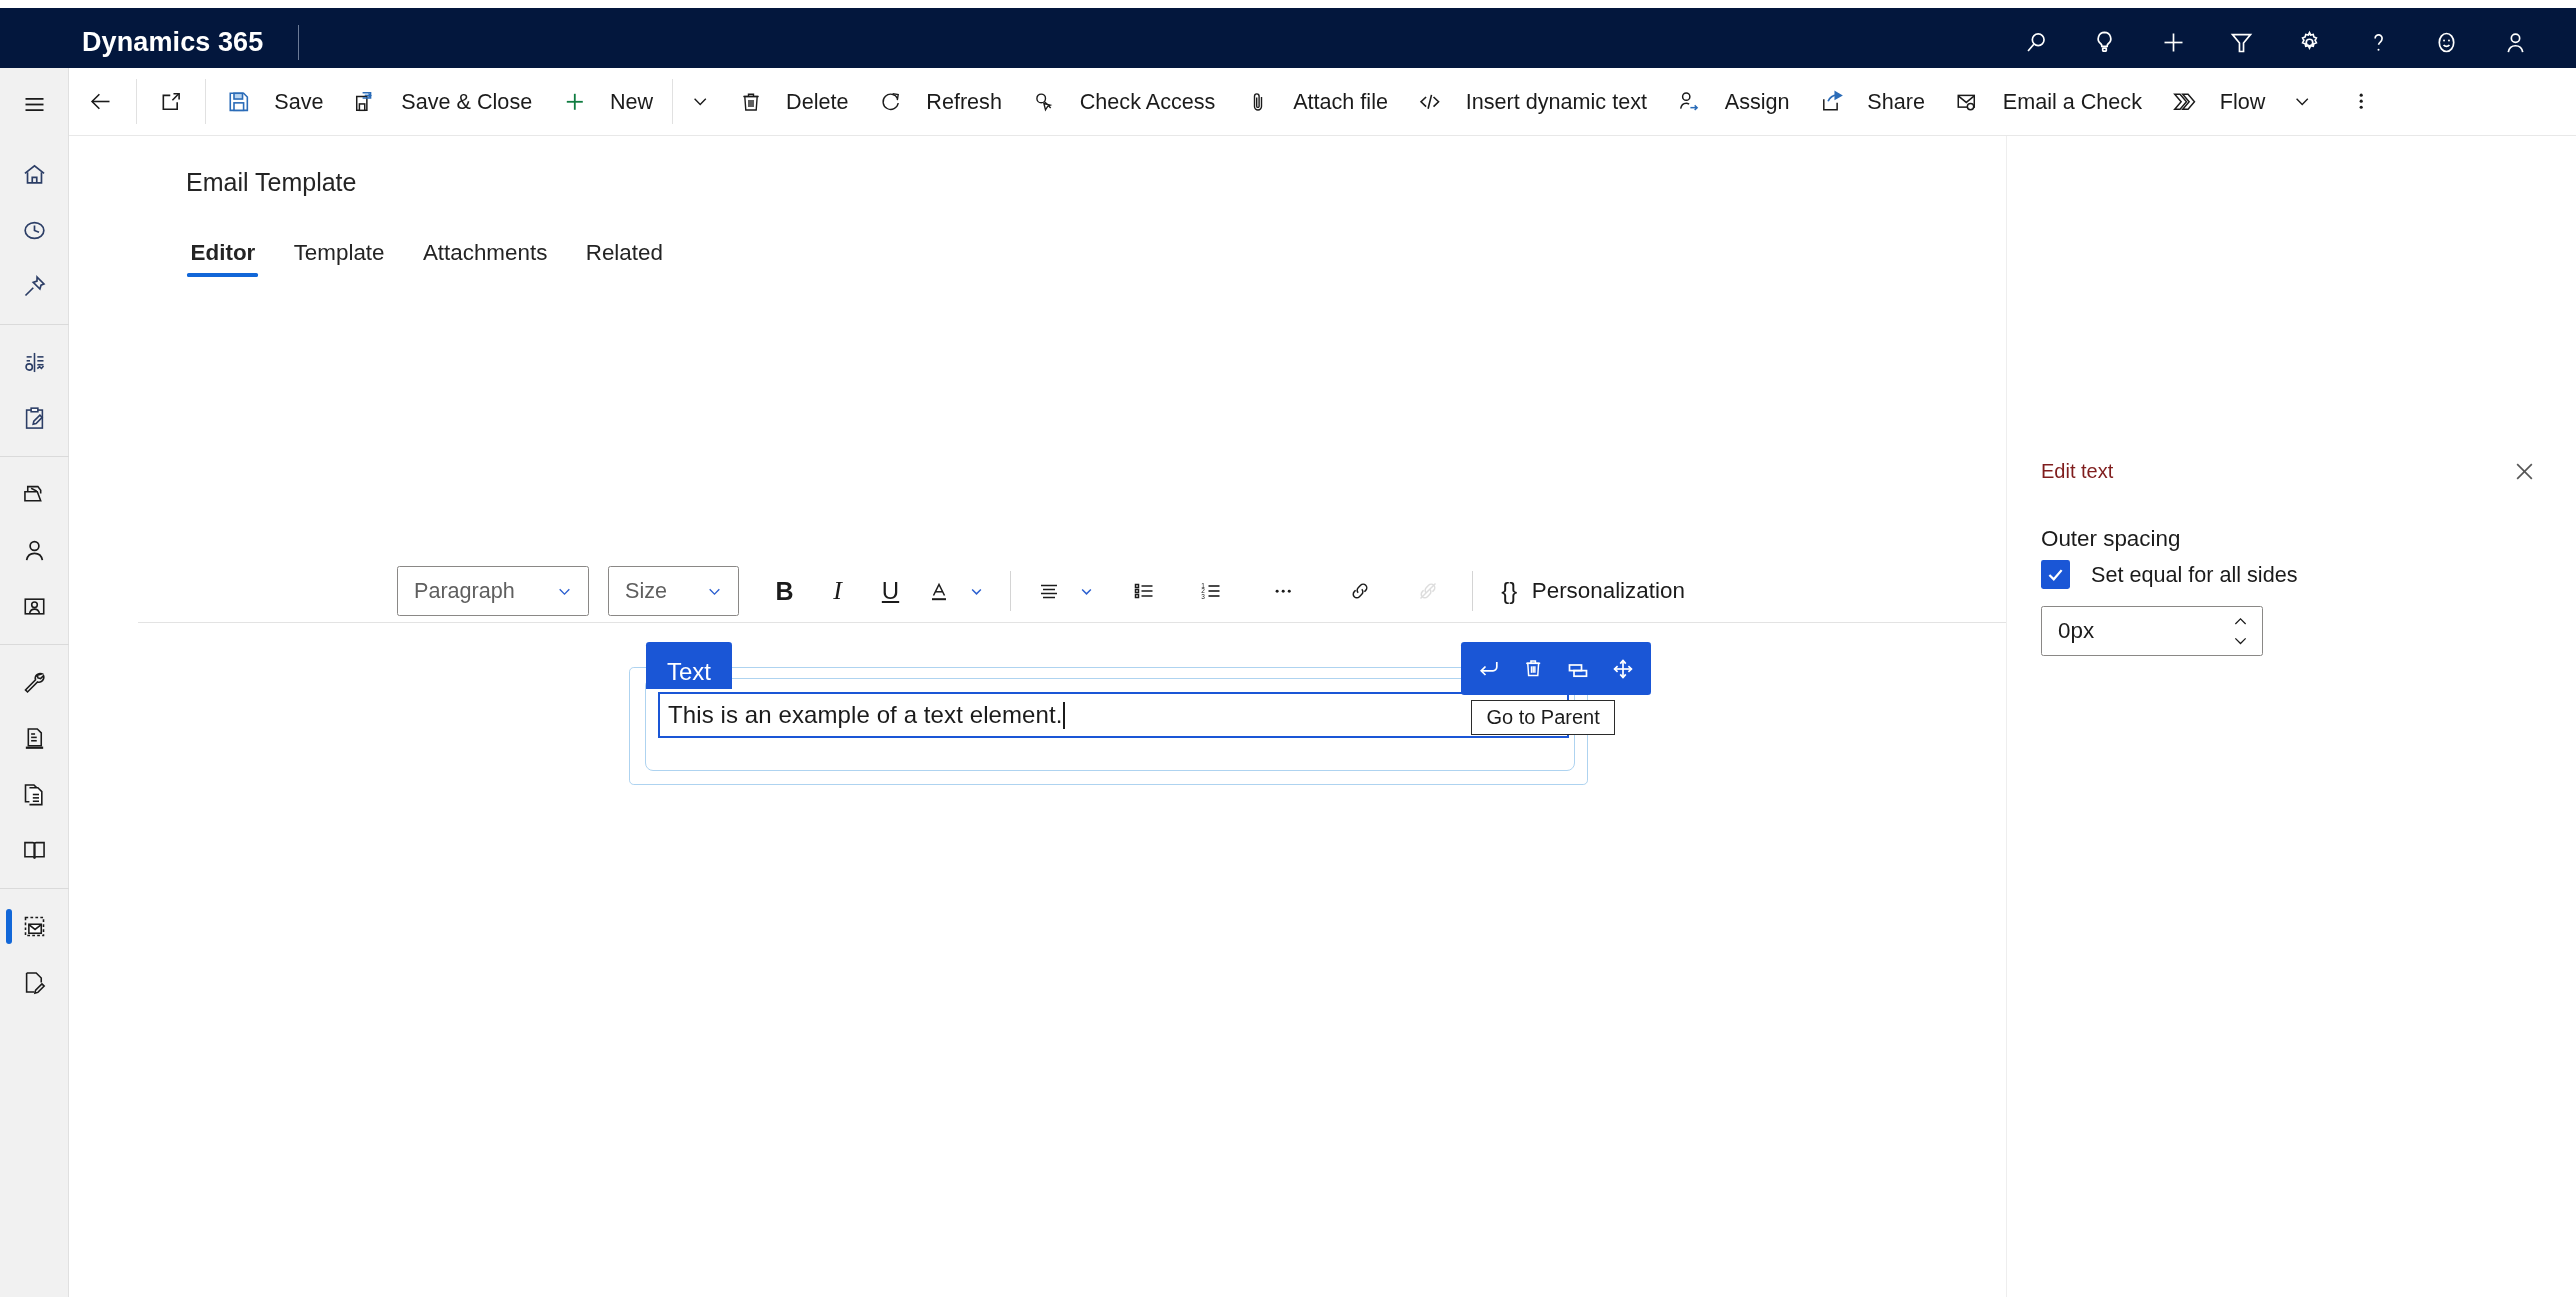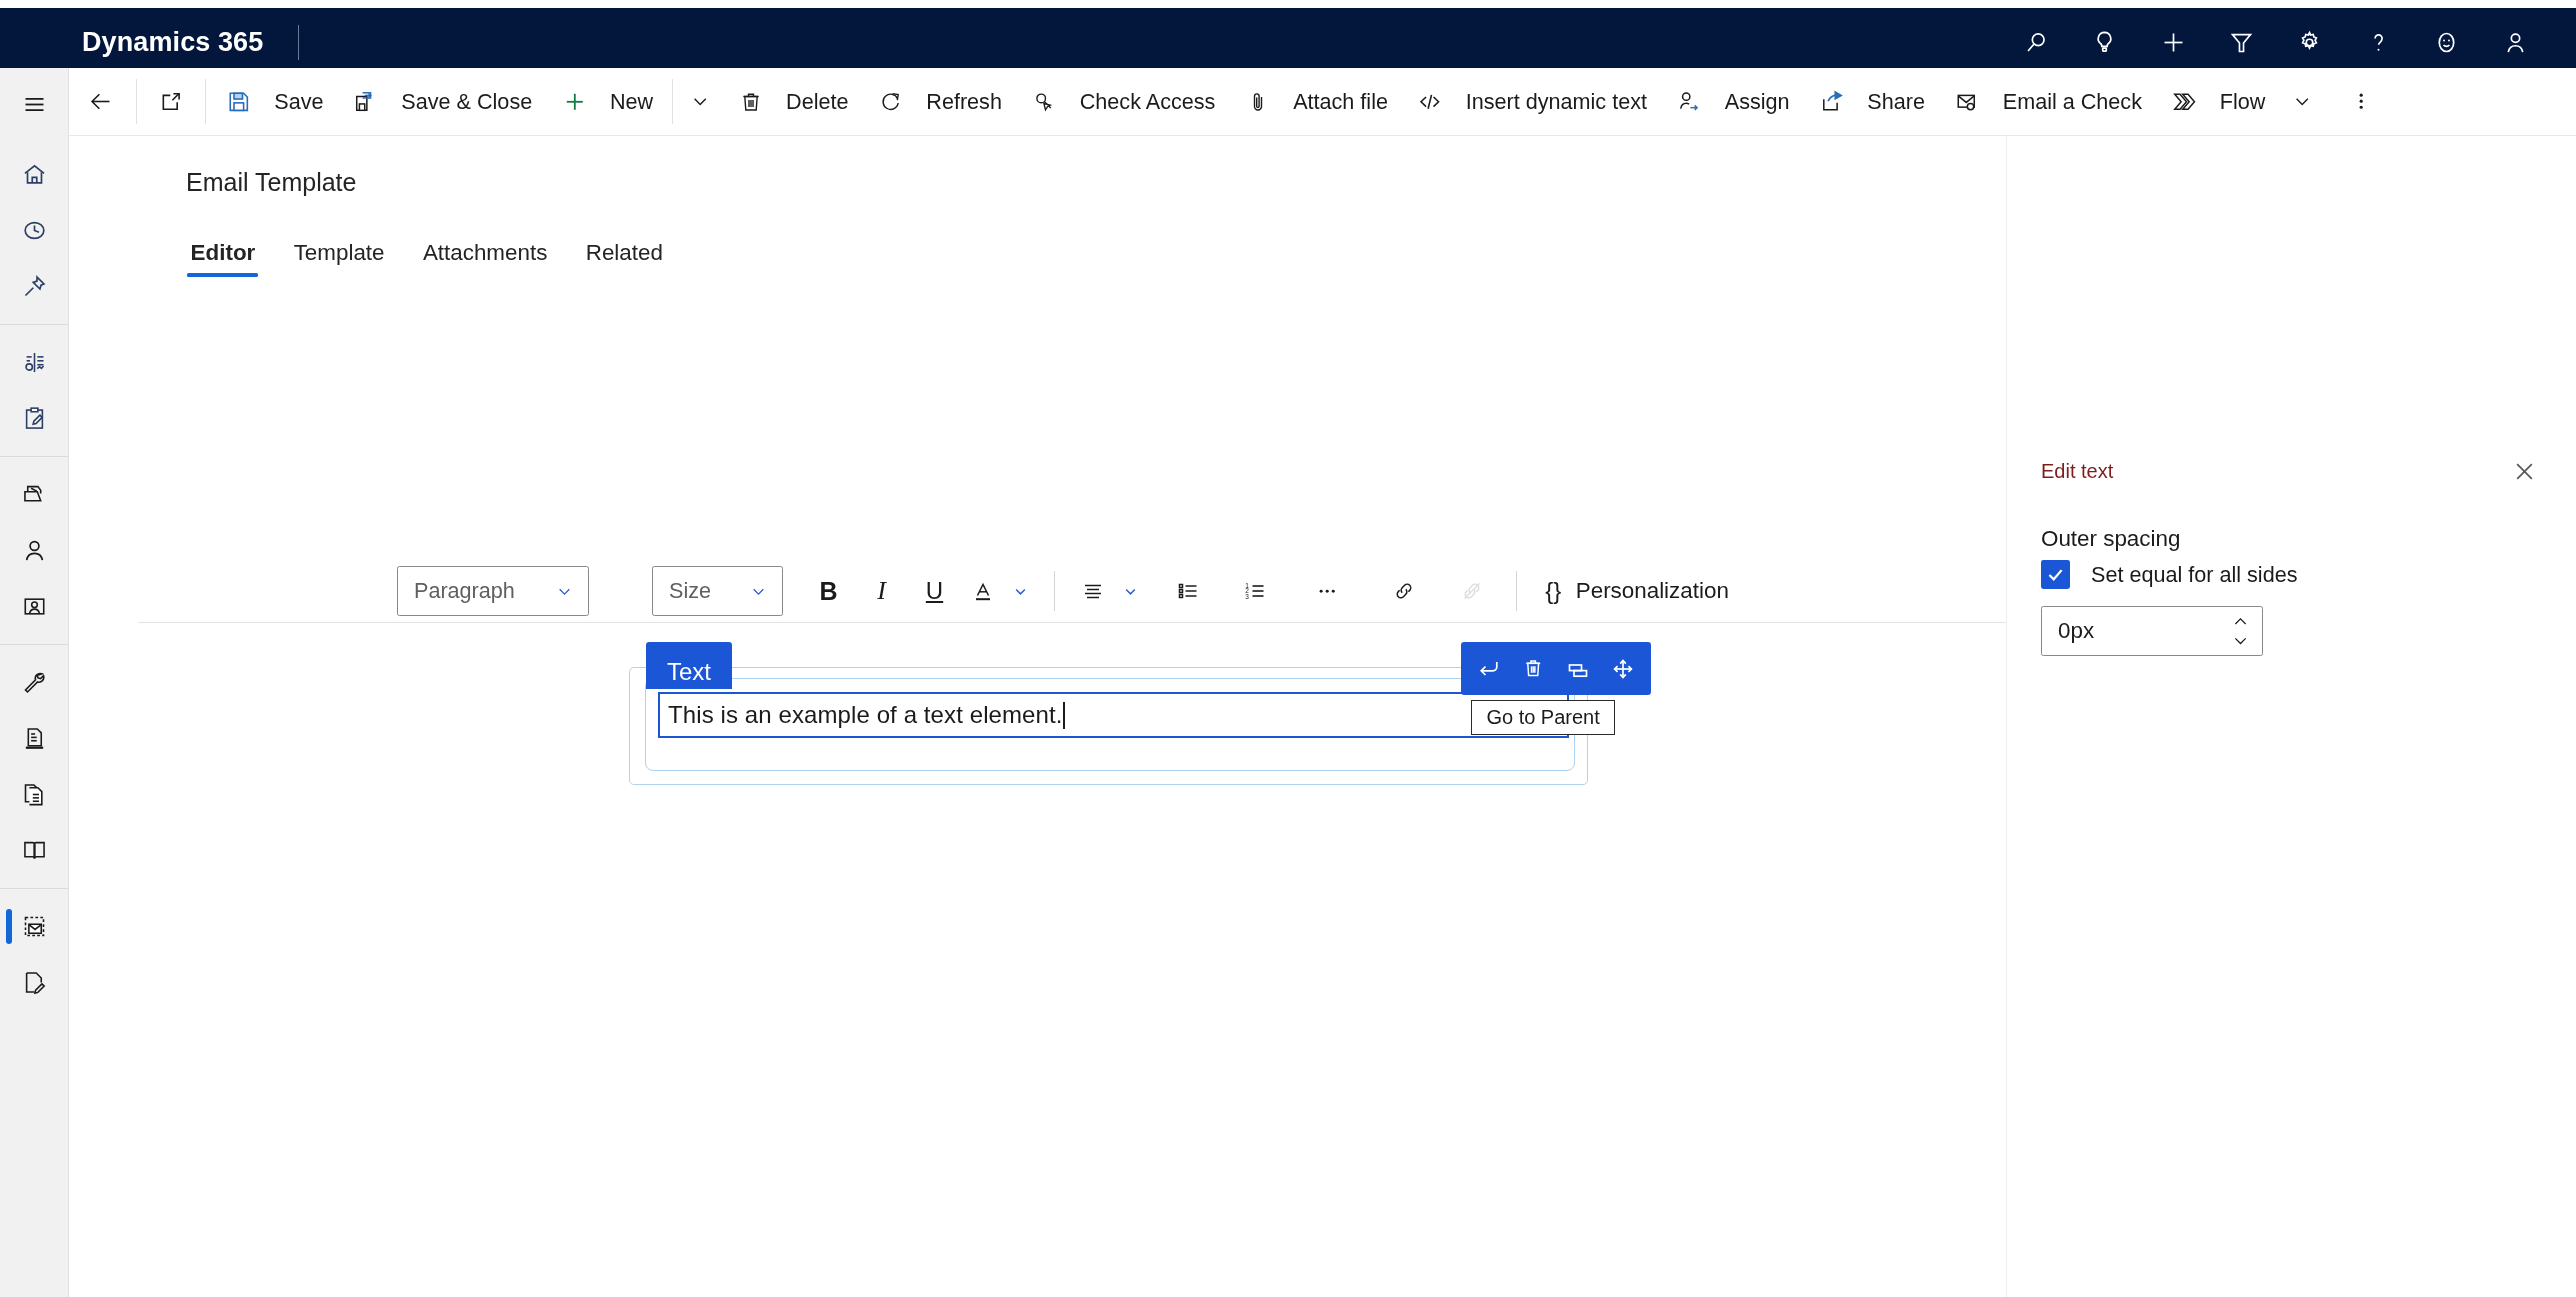--- a/index.html
+++ b/index.html
@@ -128,21 +128,21 @@
     position: absolute; left: 328px; top: 424px;
     width: 1678px; height: 62px;
     display: flex; align-items: center; gap: 0;
   }
   .rte-select {
     height: 50px; min-width: 192px; border: 0.8px solid #8a8886; background: #fff;
     border-radius: 2.4px; display: flex; align-items: center; justify-content: space-between;
     padding: 0 12.8px 0 16px; cursor: pointer; margin-right: 19px;
   }
   .rte-select .lbl { font-size: 21.6px; color: #5f5f5f; }
-  .rte-select.sz { min-width: 131px; margin-left: 44px; }
+  .rte-select.sz { min-width: 131px; }
   .rte-btn {
     width: 53px; height: 50px; display:flex; align-items:center; justify-content:center;
     cursor: pointer; border-radius: 2.4px; font-size: 24px; color: #1b1b1b;
   }
   .rte-btn.b { font-weight: 700; font-size: 25px; }
   .rte-btn.i { font-style: italic; font-family: "Liberation Serif", serif; font-size: 26px; }
   .rte-btn.u { text-decoration: underline; font-size: 24px; }
   .rte-btn.disabled { opacity: 0.33; cursor: default; }
   .rte-chev { width: 32px; height: 50px; display:flex;align-items:center;justify-content:center; cursor:pointer; }
   .rte-sep { width: 0.8px; height: 40px; background: #d4d4d4; margin: 0 17.6px; }

